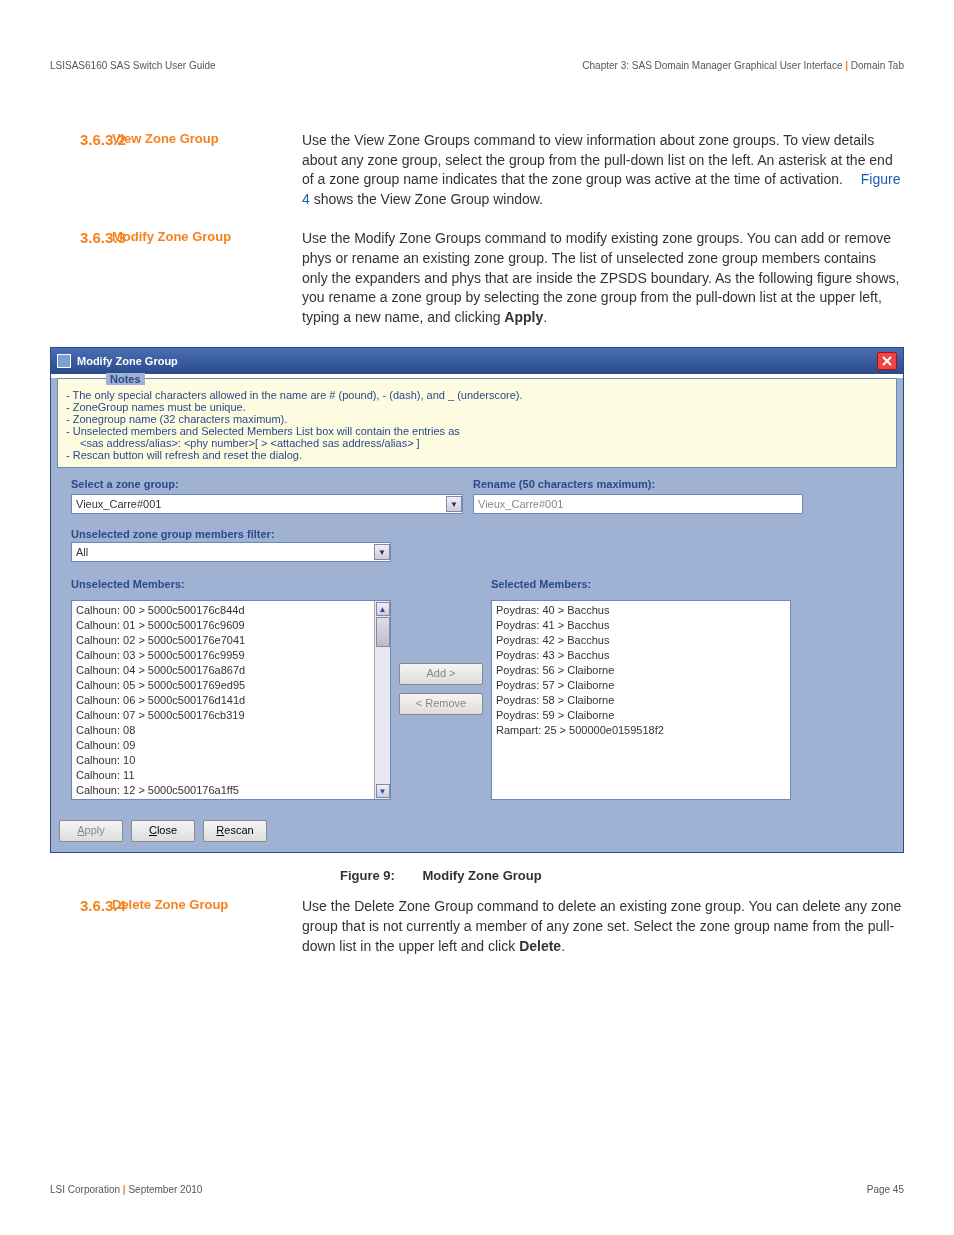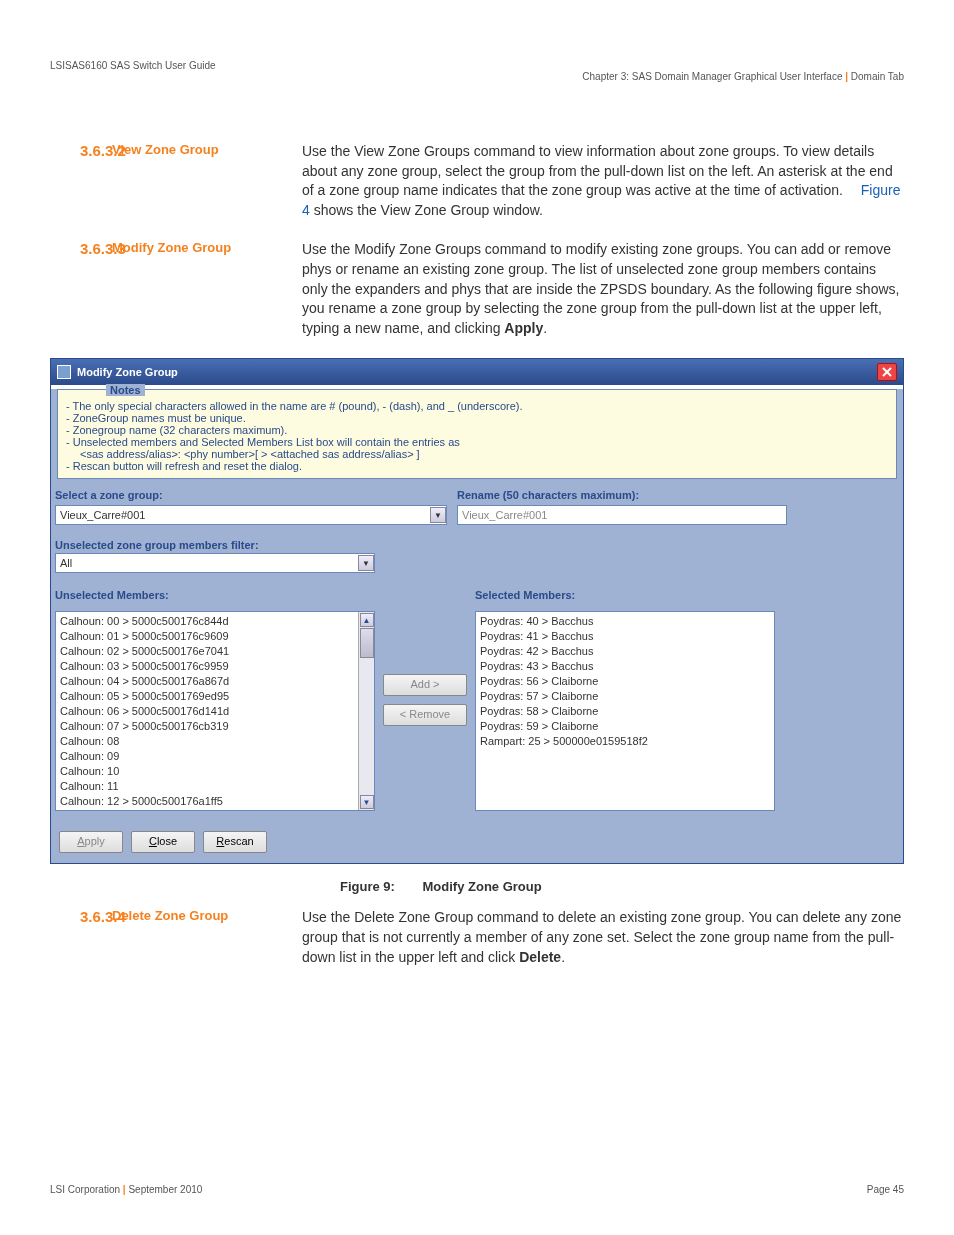--- a/index.html
+++ b/index.html
@@ -16,21 +16,20 @@
     padding: 60px 50px 40px 50px;
     min-height: 1235px;
     position: relative;
   }
   .header-row {
     display: flex;
     justify-content: space-between;
     font-size: 10px;
     color: #555;
     margin-bottom: 60px;
-    flex-direction: column;
   }
   .header-right { text-align: right; }
   .orange-bar { color: #f58220; font-weight: bold; }
   .section { display: flex; margin-bottom: 20px; }
   .sec-num {
     color: #f58220;
     font-weight: bold;
     width: 62px;
     flex-shrink: 0;
     font-size: 15px;
@@ -110,21 +109,21 @@
     position:relative; top:-10px;
     display:inline-block;
     margin-left:40px;
   }
   .notes-box ul { list-style:none; margin-top:-6px; }
   .notes-box li::before { content:"- "; }
   .notes-box li.indent { padding-left:14px; }
   .notes-box li.indent::before { content:""; }
 
   .form-area {
-    padding: 6px 8px 10px 4px;
+    padding: 6px 8px 10px 20px;
     color:#2a4a8a;
   }
   .form-row { display:flex; gap:10px; margin-bottom:2px; }
   .form-col { flex:1; }
   .form-label { font-weight:bold; font-size:11px; margin-bottom:2px; display:block; }
   .dropdown, .textfield {
     width: 100%;
     height: 20px;
     background:#fff;
     border:1px solid #6a88b8;

